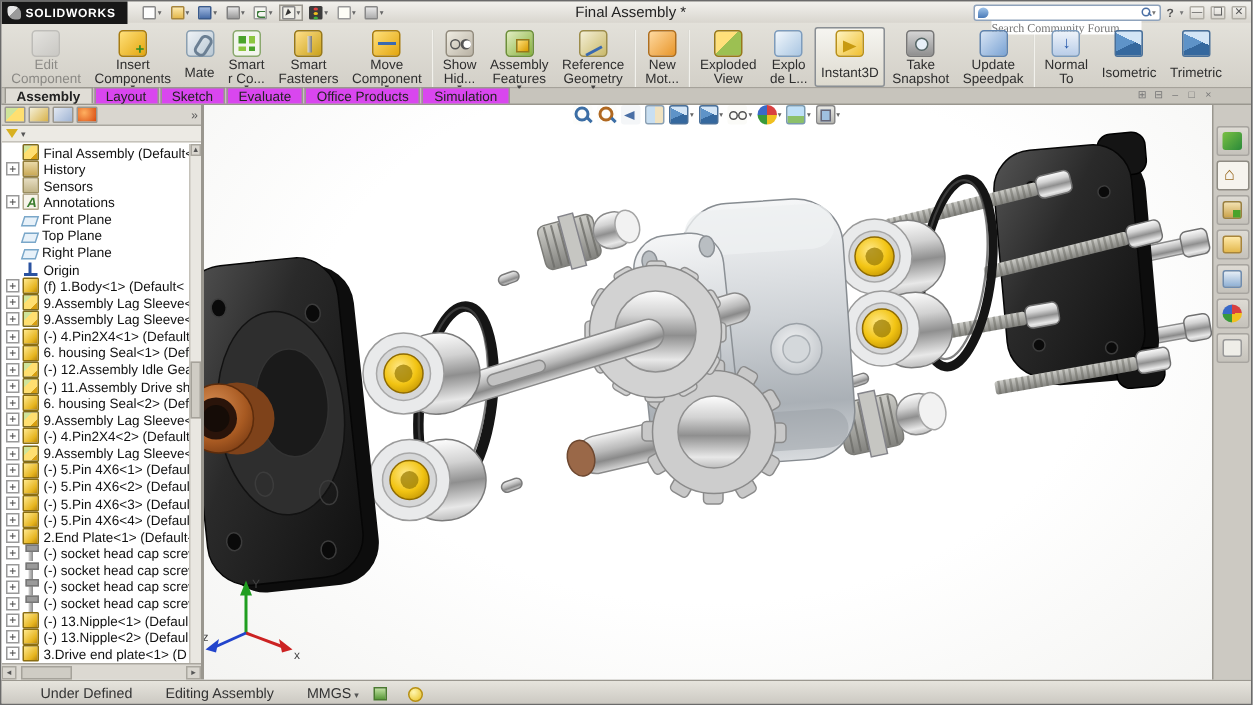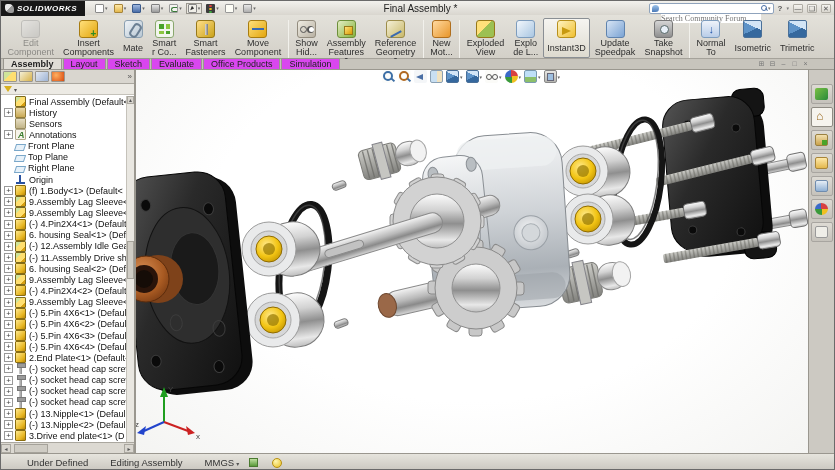--- a/index.html
+++ b/index.html
@@ -1,20 +1,20 @@
 <!DOCTYPE html>
 <html><head>
 <meta charset="utf-8">
 <style>
   html,body{margin:0;padding:0;background:#888;}
   *{box-sizing:border-box;}
   .app{position:relative;width:835px;height:470px;background:#d8d5ce;font-family:"Liberation Sans",sans-serif;overflow:hidden;border:1px solid #6a6a6a;}
   
   .titlebar{position:relative;height:14px;background:linear-gradient(#f2f1ed,#d9d6cf);display:flex;align-items:center;}
-  .logo{height:16px;background:#171717;color:#fff;display:flex;align-items:center;padding:0 8px 0 4px;font-size:8px;font-weight:bold;letter-spacing:.5px;font-style:italic;}
+  .logo{height:16px;background:#171717;color:#fff;display:flex;align-items:center;padding:0 8px 0 4px;font-size:8px;font-weight:bold;letter-spacing:.5px;}
   .logo-mark{width:9px;height:9px;margin-right:3px;background:linear-gradient(135deg,#e8e8e8 0 45%,#9a9a9a 45%);border-radius:2px 5px 2px 5px;}
   .qat{display:flex;align-items:center;margin-left:8px;gap:2px;}
   .qbtn{display:flex;align-items:center;gap:1px;padding:0 1px;border:1px solid transparent;}
   .qbtn.pressed{border:1px solid #9a978f;background:#e9e7e0;}
   .qic{width:9px;height:9px;border-radius:1px;position:relative;display:inline-block;}
   .qcaret{font-size:5px;color:#666;}
   .qic.new-document{background:#fdfdfd;border:1px solid #8a8a8a;}
   .qic.open{background:linear-gradient(#ffe9a8,#e3b84e);border:1px solid #a8853a;}
   .qic.save{background:linear-gradient(#9fb8e0,#4a6ea8);border:1px solid #3a5a8c;}
   .qic.print{background:linear-gradient(#e6e6e6,#9a9a9a);border:1px solid #808080;}
@@ -323,31 +323,31 @@
           <div class="cline">de L...</div>
         </div>
       </div>
       <div class="cmd-btn active">
         <i class="ci instant3d"></i>
         <div class="clines">
           <div class="cline">Instant3D</div>
         </div>
       </div>
       <div class="cmd-btn">
+        <i class="ci take-snapshot"></i>
+        <div class="clines">
+          <div class="cline">Take</div>
+          <div class="cline">Snapshot</div>
+        </div>
+      </div>
+      <div class="cmd-btn">
         <i class="ci update-speedpak"></i>
         <div class="clines">
           <div class="cline">Update</div>
           <div class="cline">Speedpak</div>
-        </div>
-      </div>
-      <div class="cmd-btn">
-        <i class="ci take-snapshot"></i>
-        <div class="clines">
-          <div class="cline">Take</div>
-          <div class="cline">Snapshot</div>
         </div>
       </div>
       <span class="vsep"></span>
       <div class="cmd-btn">
         <i class="ci normal-to"></i>
         <div class="clines">
           <div class="cline">Normal</div>
           <div class="cline">To</div>
         </div>
       </div>

